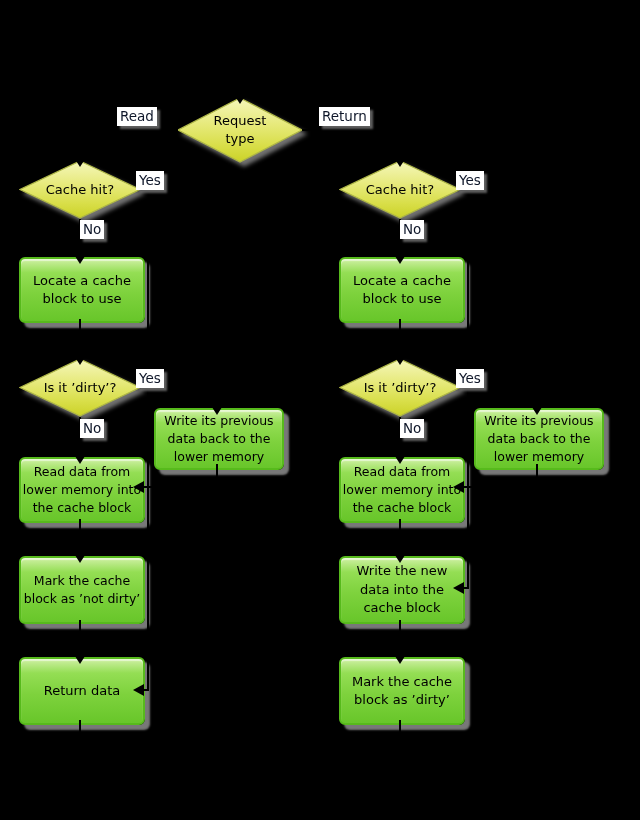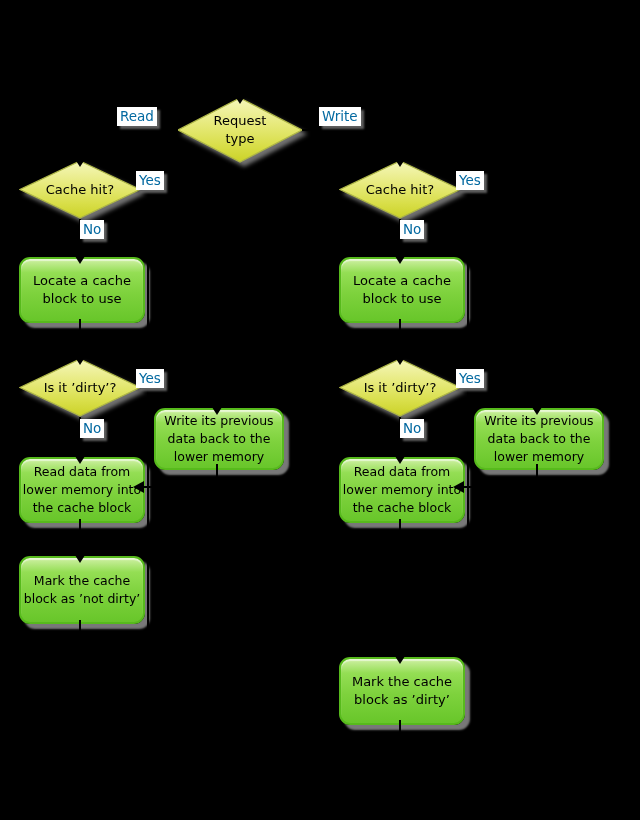--- a/index.html
+++ b/index.html
@@ -6,36 +6,36 @@
   #canvas{
     position:relative;width:640px;height:820px;background:#000000;overflow:hidden;
     font-family:"DejaVu Sans","Liberation Sans",sans-serif;color:#000;
   }
   .node{
     position:absolute;display:flex;align-items:center;justify-content:center;
     text-align:center;font-size:13px;line-height:1.42;white-space:pre-line;z-index:2;
   }
   .proc{
     background:linear-gradient(180deg,#cff0a4 0%,#94de54 22%,#7ed23d 55%,#68c62a 100%);
-    border:2px solid #57ba1c;border-radius:11px;
+    border:2px solid #57ba1c;border-radius:6px;
     box-shadow:5px 5px 2px rgba(141,141,141,.85), inset 0 2px 1px rgba(255,255,255,.55);
   }
   .term{
     background:linear-gradient(180deg,#f8b0ae 0%,#f28182 22%,#ea5a5a 55%,#e04343 100%);
     border:2px solid #bd4242;border-radius:22px;
     box-shadow:5px 5px 2px rgba(141,141,141,.85), inset 0 2px 2px rgba(255,255,255,.45);
   }
   .dmd{position:absolute;z-index:2;}
   .dmd svg{display:block;filter:drop-shadow(4px 4px 2px rgba(141,141,141,.8));}
   .dmd .dlabel{
     position:absolute;inset:0;display:flex;align-items:center;justify-content:center;
     text-align:center;font-size:13px;line-height:1.35;white-space:pre-line;
   }
   .elabel{
-    position:absolute;background:#ffffff;color:#0369a1;padding:0 3px;font-size:13.5px;
+    position:absolute;background:#ffffff;color:#0f172a;padding:0 3px;font-size:13.5px;
     line-height:19px;z-index:5;box-shadow:3px 3px 2px rgba(118,118,118,.8);
   }
   .line{position:absolute;background:#000000;z-index:3;}
   .ad,.al{position:absolute;width:0;height:0;z-index:4;}
   .ad{border-left:7px solid transparent;border-right:7px solid transparent;border-top:11px solid #000;}
   .al{border-top:6px solid transparent;border-bottom:6px solid transparent;border-right:11px solid #000;}
 </style>
 </head>
 <body>
 
@@ -159,42 +159,50 @@
   </div>
   <div class="node proc" style="left:19px;top:457px;width:122px;height:62px;font-size:12.5px">
     <span>Read data from
 lower memory into
 the cache block</span>
   </div>
   <div class="node proc" style="left:19px;top:556px;width:122px;height:64px;font-size:12.5px">
     <span>Mark the cache
 block as ’not dirty’</span>
   </div>
+  <div class="node proc" style="left:19px;top:657px;width:122px;height:64px">
+    <span>Return data</span>
+  </div>
 
   <div class="node proc" style="left:339px;top:257px;width:122px;height:62px">
     <span>Locate a cache
 block to use</span>
   </div>
   <div class="node proc" style="left:474px;top:408px;width:126px;height:58px;font-size:12.5px">
     <span>Write its previous
 data back to the
 lower memory</span>
   </div>
   <div class="node proc" style="left:339px;top:457px;width:122px;height:62px;font-size:12.5px">
     <span>Read data from
 lower memory into
 the cache block</span>
   </div>
+  <div class="node proc" style="left:339px;top:556px;width:122px;height:64px">
+    <span>Write the new
+data into the
+cache block</span>
+  </div>
   <div class="node proc" style="left:339px;top:657px;width:122px;height:64px">
     <span>Mark the cache
 block as ’dirty’</span>
   </div>
 
   <div class="elabel" style="left:117px;top:107px">Read</div>
-  <div class="elabel" style="left:319px;top:107px">Write</div>
+  <div class="elabel" style="left:319px;top:107px">Return</div>
   <div class="elabel" style="left:136px;top:171px">Yes</div>
   <div class="elabel" style="left:80px;top:220px">No</div>
   <div class="elabel" style="left:456px;top:171px">Yes</div>
   <div class="elabel" style="left:400px;top:220px">No</div>
   <div class="elabel" style="left:136px;top:369px">Yes</div>
   <div class="elabel" style="left:80px;top:419px">No</div>
   <div class="elabel" style="left:456px;top:369px">Yes</div>
   <div class="elabel" style="left:400px;top:419px">No</div>
 
 </div>

